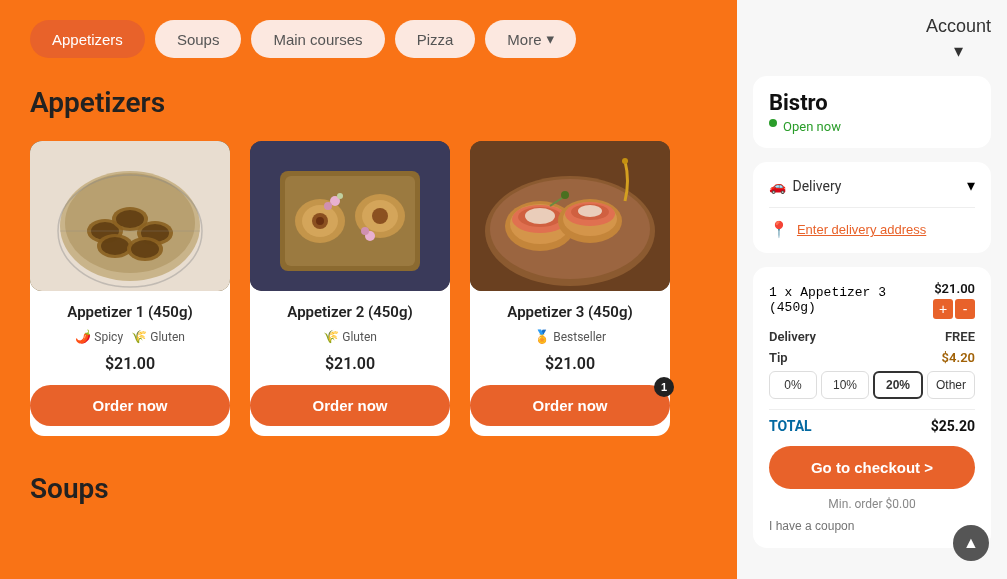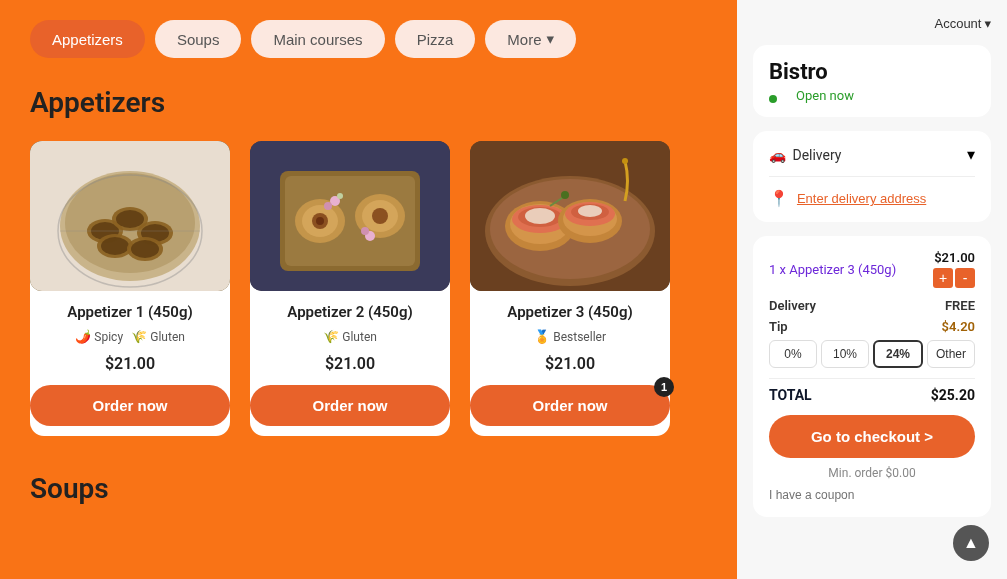--- a/index.html
+++ b/index.html
@@ -175,47 +175,48 @@
       flex-direction: column;
       gap: 14px;
     }
 
     .account-bar {
       display: flex;
       justify-content: flex-end;
     }
 
     .account-btn {
-      font-size: 13px;
+      font-size: 18px;
       color: #333;
       background: none;
       border: none;
       cursor: pointer;
       display: flex;
       align-items: center;
       gap: 3px;
+      flex-direction: column;
     }
 
     .bistro-card {
       background: #fff;
       border-radius: 14px;
       padding: 14px 16px;
     }
 
     .bistro-name {
       font-size: 22px;
       font-weight: 700;
       color: #111;
       margin-bottom: 4px;
     }
 
     .open-status {
       display: flex;
-      align-items: flex-end;
-      gap: 19px;
+      align-items: flex-start;
+      gap: 6px;
       font-size: 13px;
       color: #2a9d2a;
     }
 
     .status-dot {
       width: 8px;
       height: 8px;
       border-radius: 50%;
       background: #2a9d2a;
     }
@@ -274,21 +275,22 @@
 
     .order-item-row {
       display: flex;
       justify-content: space-between;
       align-items: center;
       margin-bottom: 10px;
     }
 
     .order-item-name {
       font-size: 13px;
-      color: #6d28d9;
+      color: #000000;
+      font-family: Liberation Mono, monospace;
     }
 
     .order-item-price {
       font-size: 13px;
       font-weight: 600;
       color: #111;
     }
 
     .qty-controls {
       display: flex;
@@ -359,21 +361,21 @@
       display: flex;
       justify-content: space-between;
       margin-bottom: 12px;
       border-top: 1px solid #eee;
       padding-top: 8px;
     }
 
     .total-label {
       font-size: 14px;
       font-weight: 700;
-      color: #0f172a;
+      color: #0369a1;
     }
 
     .total-value {
       font-size: 14px;
       font-weight: 700;
       color: #111;
     }
 
     .checkout-btn {
       display: block;
@@ -625,21 +627,21 @@
       
       <div class="order-fee-row">
         <span class="fee-label">Tip</span>
         <span class="fee-value">$4.20</span>
       </div>
 
       
       <div class="tip-options">
         <button class="tip-btn">0%</button>
         <button class="tip-btn">10%</button>
-        <button class="tip-btn active">24%</button>
+        <button class="tip-btn active">20%</button>
         <button class="tip-btn">Other</button>
       </div>
 
       
       <div class="total-row">
         <span class="total-label">TOTAL</span>
         <span class="total-value">$25.20</span>
       </div>
 
       

